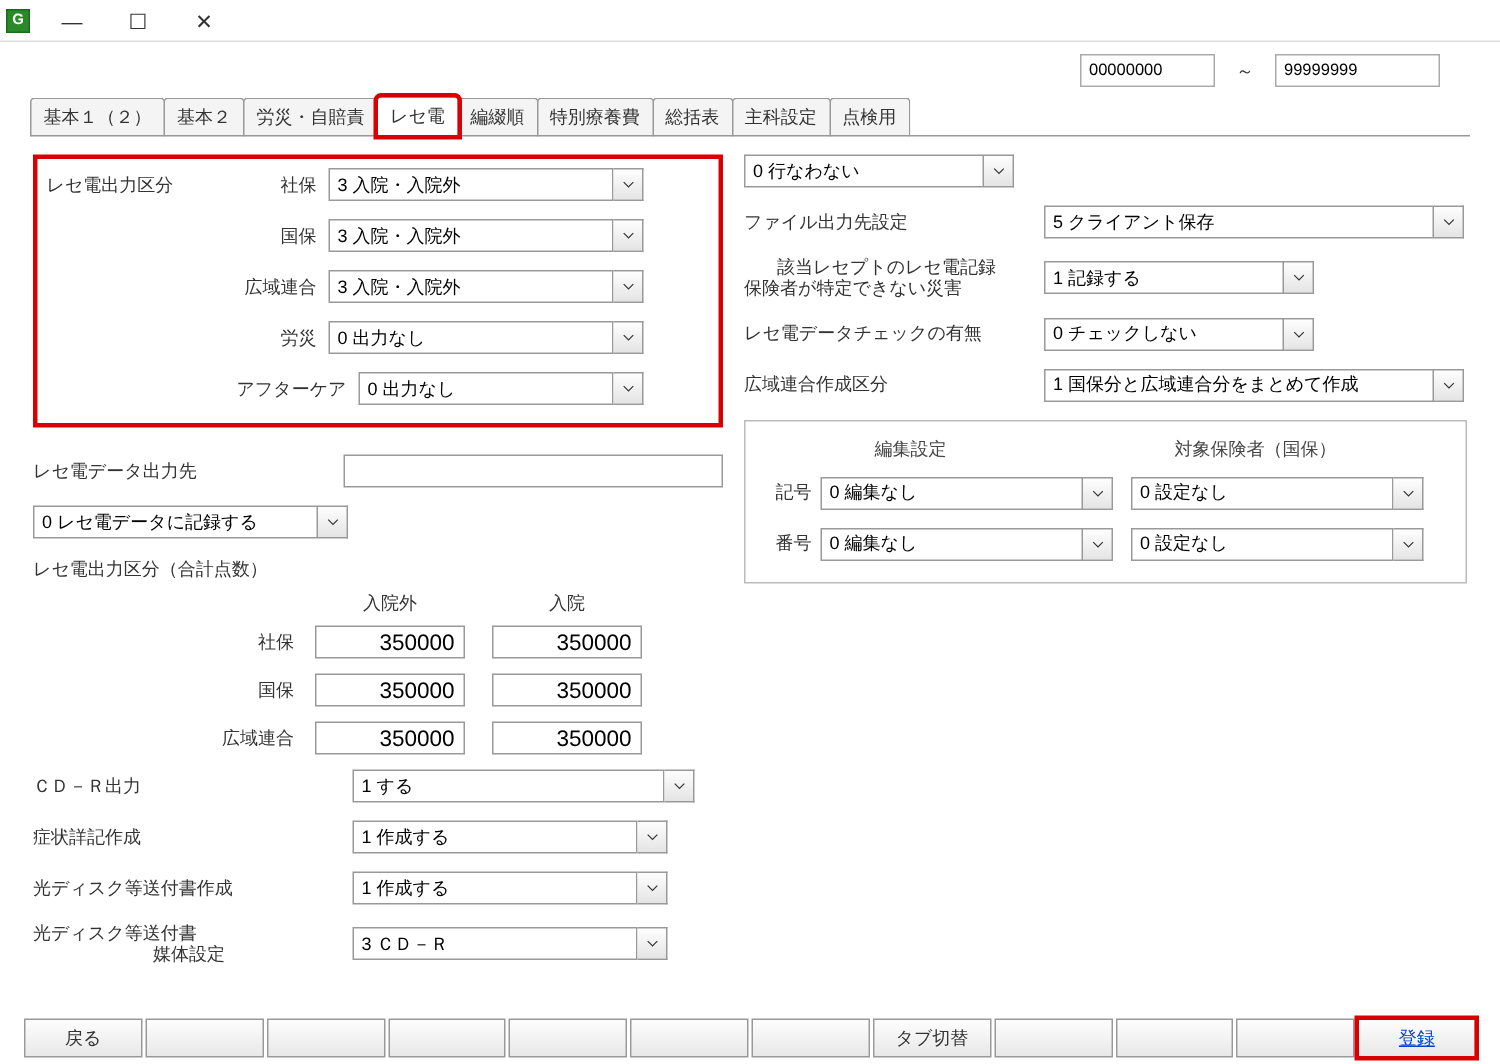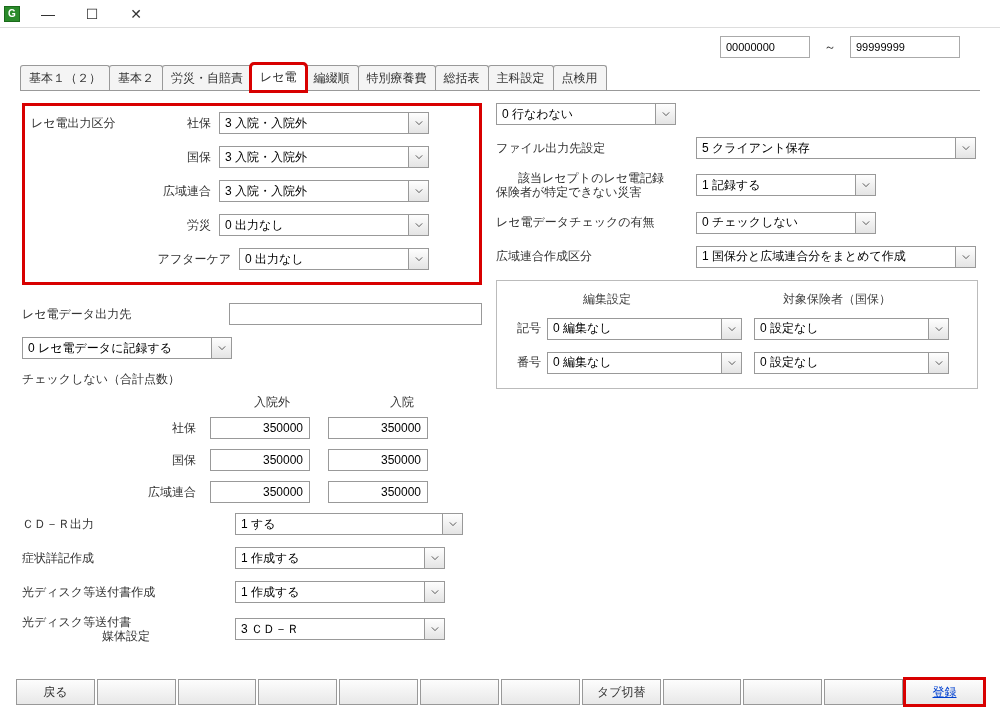--- a/index.html
+++ b/index.html
@@ -27,31 +27,31 @@
 .lbl2 { width: 70px; text-align: right; padding-right: 8px; }
 .lblR { width: 200px; text-align: left; }
 .sel { position: relative; display: inline-flex; align-items: center; }
 .sel input { height: 22px; border: 1px solid #999; padding: 2px 5px; font-size: 12px; background: #fff; }
 .sel .drop { width: 20px; height: 22px; border: 1px solid #999; border-left: none; background: linear-gradient(#fefefe,#e4e4e4); display: flex; align-items: center; justify-content: center; }
 .sel .drop svg { width: 8px; height: 8px; }
 .tbox { height: 22px; border: 1px solid #999; padding: 2px 5px; font-size: 12px; background: #fff; }
 .redbox5 { border: 3px solid #d80000; padding: 6px 6px 0 6px; margin-bottom: 18px; }
 .groupR { border: 1px solid #bbb; margin-top: 8px; padding: 10px 10px 2px 10px; }
 .ghead { display: flex; justify-content: space-around; margin-bottom: 10px; color: #444; }
-.nhead { display: flex; margin-bottom: 6px; gap: 12px; }
+.nhead { display: flex; margin-bottom: 6px; }
 .nhead .c1 { width: 188px; }
 .nhead .c2 { width: 100px; text-align: center; }
 .nhead .c3 { width: 100px; text-align: center; margin-left: 18px; }
 .nrow { display: flex; align-items: center; margin-bottom: 10px; }
 .nrow .nl { width: 188px; text-align: right; padding-right: 14px; }
-.nnum { width: 100px; height: 22px; border: 1px solid #999; padding: 2px 6px; text-align: right; font-size: 12px; }
+.nnum { width: 100px; height: 22px; border: 1px solid #999; padding: 2px 6px; text-align: right; font-size: 15px; }
 .nnum + .nnum { margin-left: 18px; }
 .rowB { display: flex; align-items: center; margin-bottom: 12px; gap: 25px; }
 .rowB .bl { width: 188px; }
-.footer { position: absolute; left: 0; bottom: 4px; width: 1000px; padding: 0 16px; display: flex; gap: 2px; }
+.footer { position: absolute; left: 0; bottom: 4px; width: 1000px; padding: 0 16px; display: flex; gap: 2px; justify-content: flex-end; }
 .fbtn { flex: 1; height: 26px; border: 1px solid #999; background: linear-gradient(#fdfdfd,#e8e8e8); display: flex; align-items: center; justify-content: center; font-size: 12px; color: #333; }
 .fbtn.blue { color: #0040d0; text-decoration: underline; }
 .fbtn.redout { outline: 3px solid #d80000; outline-offset: -1px; }
 .twoline { line-height: 1.2; }
 </style>
 </head>
 <body>
 
 <div class="titlebar">
   <span class="icon">G</span>
@@ -158,21 +158,21 @@
         <div class="sel">
             <input style="width: 190px;" value="0 レセ電データに記録する">
             <div class="drop">
               <svg viewBox="0 0 10 10">
                 <path d="M1 3l4 4 4-4" fill="none" stroke="#333"></path>
               </svg>
             </div>
           </div>
       </div>
 
-      <div style="margin-bottom:6px">チェックしない（合計点数）</div>
+      <div style="margin-bottom:6px">レセ電出力区分（合計点数）</div>
       <div class="nhead">
         <div class="c1"></div>
         <div class="c2">入院外</div>
         <div class="c3">入院</div>
       </div>
       <div class="nrow">
           <div class="nl">社保</div>
           <input class="nnum" value="350000" style="">
           <input class="nnum" value="350000" style="">
         </div>

